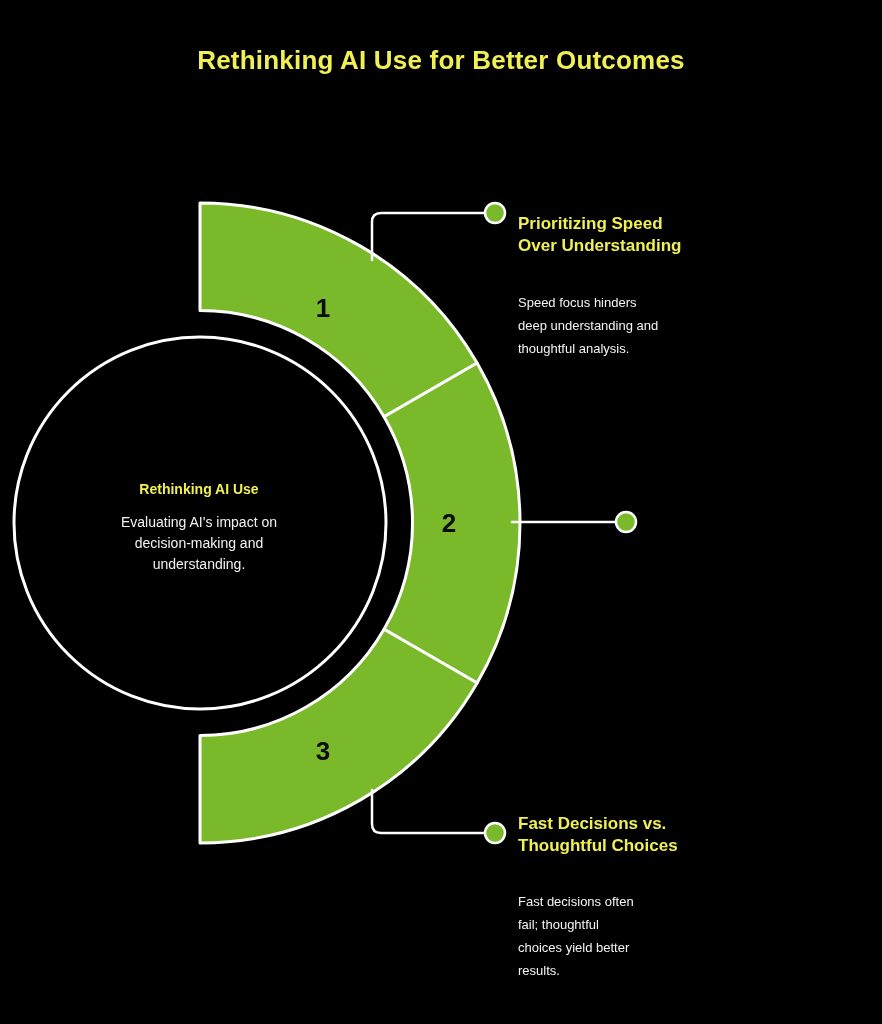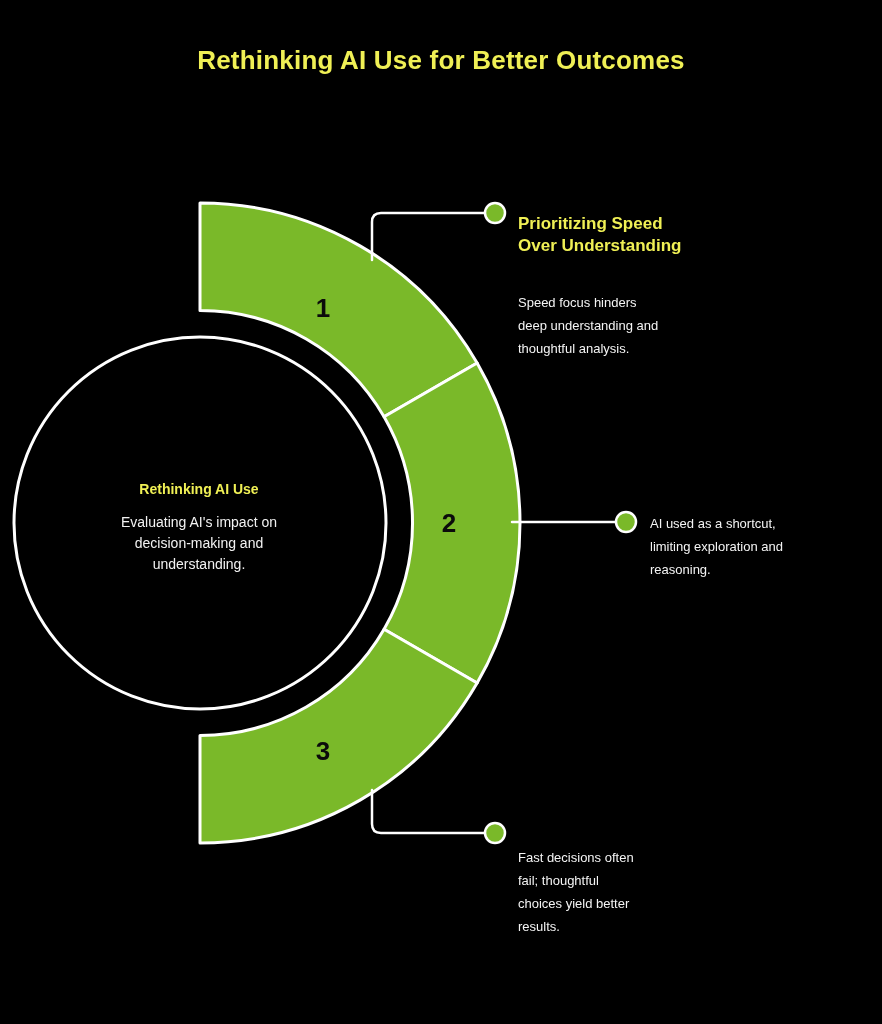--- a/index.html
+++ b/index.html
@@ -120,25 +120,24 @@
 
   <div class="callout" id="callout-1">
     <div class="callout-title">Prioritizing Speed
 Over Understanding</div>
     <div class="callout-desc">Speed focus hinders
 deep understanding and
 thoughtful analysis.</div>
   </div>
 
   <div class="callout" id="callout-2">
-    <div class="callout-desc">AI used as a shortcut,
-limiting exploration and
-reasoning.</div>
   </div>
 
   <div class="callout" id="callout-3">
+    <div class="callout-title">Fast Decisions vs.
+Thoughtful Choices</div>
     <div class="callout-desc">Fast decisions often
 fail; thoughtful
 choices yield better
 results.</div>
   </div>
 
 </div>
 
 </body></html>

